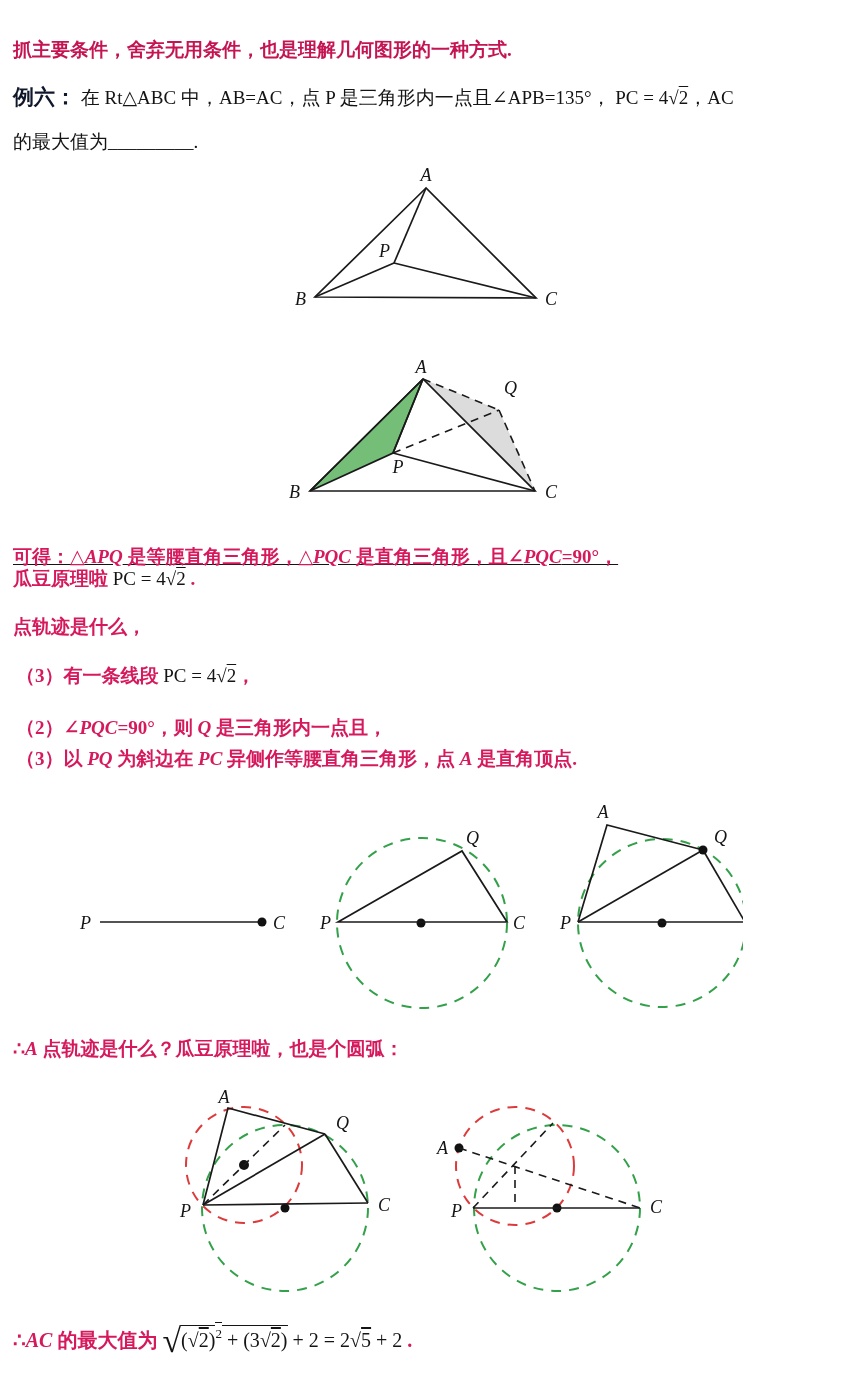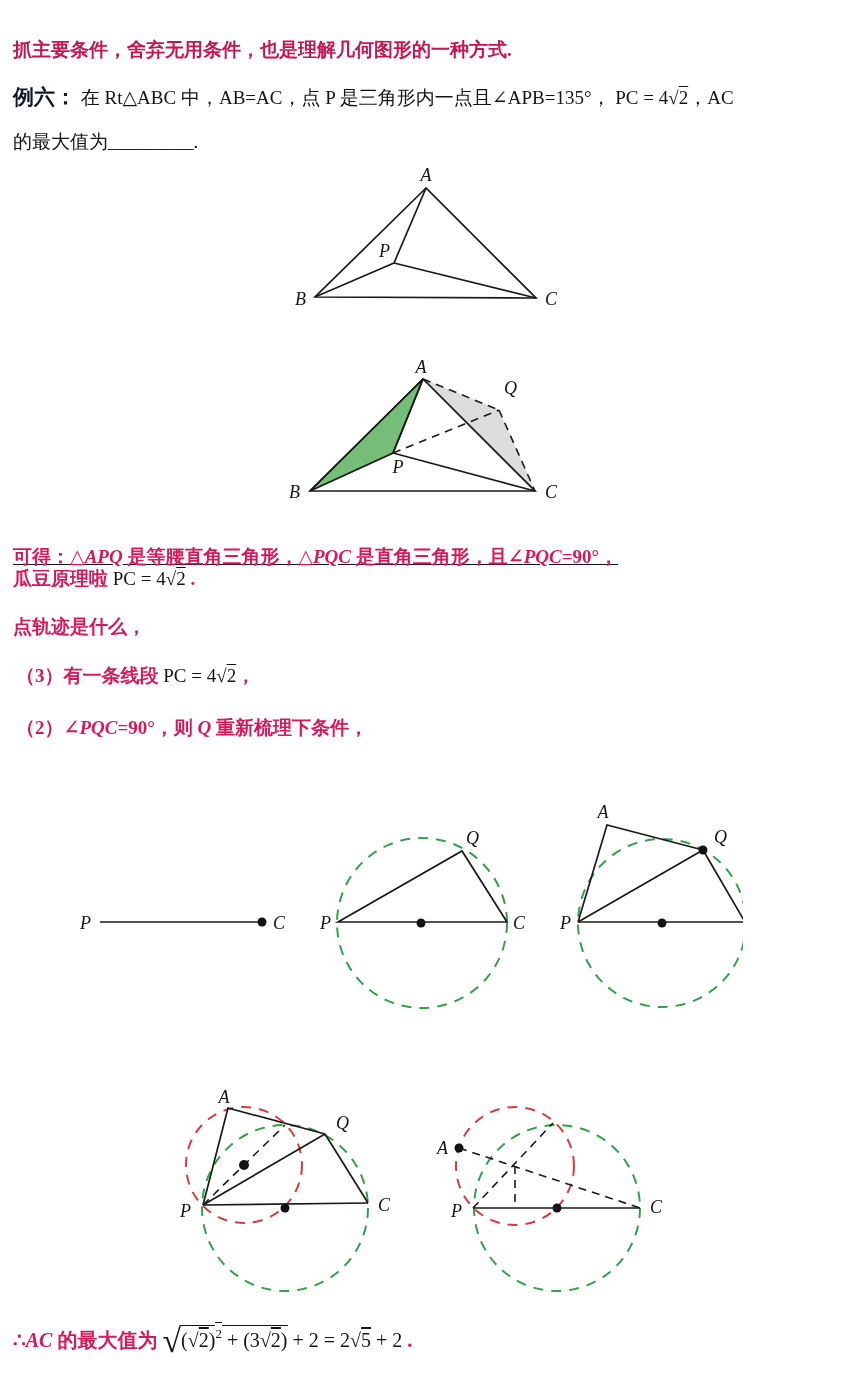--- a/index.html
+++ b/index.html
@@ -32,21 +32,23 @@
 
 <div class="page">
 
   <div class="line l-intro" style="left:13px;top:18px;"><span>抓主要条件，舍弃无用条件，也是理解几何图形的一种方式.</span></div>
   <div class="line" style="left:13px;top:64px;"><span class="tag">例六：</span><span> 在 </span><span class="mi">Rt</span><span>△</span><span class="mi">ABC</span><span> 中，</span><span class="mi">AB</span><span>=</span><span class="mi">AC</span><span>，点 </span><span class="mi">P</span><span> 是三角形内一点且∠</span><span class="mi">APB</span><span>=135°</span><span>， </span><span class="mi">PC</span><span> = 4</span><span>√</span><span class="ovl">2</span><span>，</span><span class="mi">AC</span></div>
   <div class="line" style="left:13px;top:110px;text-align:right;"><span>的最大值为</span><span>_________</span><span>.</span></div>
   <div class="line" style="left:13px;top:525px;text-decoration:underline;"><span class="pk">可得：△</span><span class="pki">APQ</span><span class="pk"> 是等腰直角三角形，△</span><span class="pki">PQC</span><span class="pk"> 是直角三角形，且∠</span><span class="pki">PQC</span><span class="pk">=90°，</span></div>
   <div class="line" style="left:13px;top:547px;"><span class="pk">瓜豆原理啦 </span><span class="mi">PC</span><span> = 4</span><span>√</span><span class="ovl">2</span><span class="pk"> .</span></div>
   <div class="line" style="left:13px;top:595px;"><span class="pk">点轨迹是什么，</span></div>
   <div class="line" style="left:16px;top:644px;"><span class="pk">（3）有一条线段 </span><span class="mi">PC</span><span> = 4</span><span>√</span><span class="ovl">2</span><span class="pk">，</span></div>
-  <div class="line" style="left:16px;top:696px;"><span class="pk">（2）∠</span><span class="pki">PQC</span><span class="pk">=90°，则 </span><span class="pki">Q</span><span class="pk"> 重新梳理下条件，</span></div>
+  <div class="line" style="left:16px;top:696px;"><span class="pk">（2）∠</span><span class="pki">PQC</span><span class="pk">=90°，则 </span><span class="pki">Q</span><span class="pk"> 是三角形内一点且，</span></div>
+  <div class="line" style="left:16px;top:727px;"><span class="pk">（3）以 </span><span class="pki">PQ</span><span class="pk"> 为斜边在 </span><span class="pki">PC</span><span class="pk"> 异侧作等腰直角三角形，点 </span><span class="pki">A</span><span class="pk"> 是直角顶点.</span></div>
+  <div class="line" style="left:13px;top:1017px;"><span class="pk">∴</span><span class="pki">A</span><span class="pk"> 点轨迹是什么？瓜豆原理啦，也是个圆弧：</span></div>
   <div class="line l-final" style="left:13px;top:1306px;"><span class="pk">∴</span><span class="pki">AC</span><span class="pk"> 的最大值为 </span><span class="bigrad">√</span><span class="vin">(</span><span class="vin">√</span><span class="vin ovl">2</span><span class="vin">)</span><span class="vin sup">2</span><span class="vin"> + </span><span class="vin">(3</span><span class="vin">√</span><span class="vin ovl">2</span><span class="vin">)</span><span> + 2 = 2</span><span>√</span><span class="ovl">5</span><span> + 2</span><span class="pk"> .</span></div>
 
   <svg class="fig" style="top:140px;" width="848" height="162" viewBox="0 140 848 162">
     <path class="solid" d="M426,168 L315,277 L536,278 Z"></path>
     <path class="solid" d="M426,168 L394,243"></path>
     <path class="solid" d="M315,277 L394,243"></path>
     <path class="solid" d="M394,243 L536,278"></path>
     <text x="426" y="161" text-anchor="middle">A</text>
     <text x="306" y="285" text-anchor="end">B</text>
     <text x="545" y="285" text-anchor="start">C</text>

